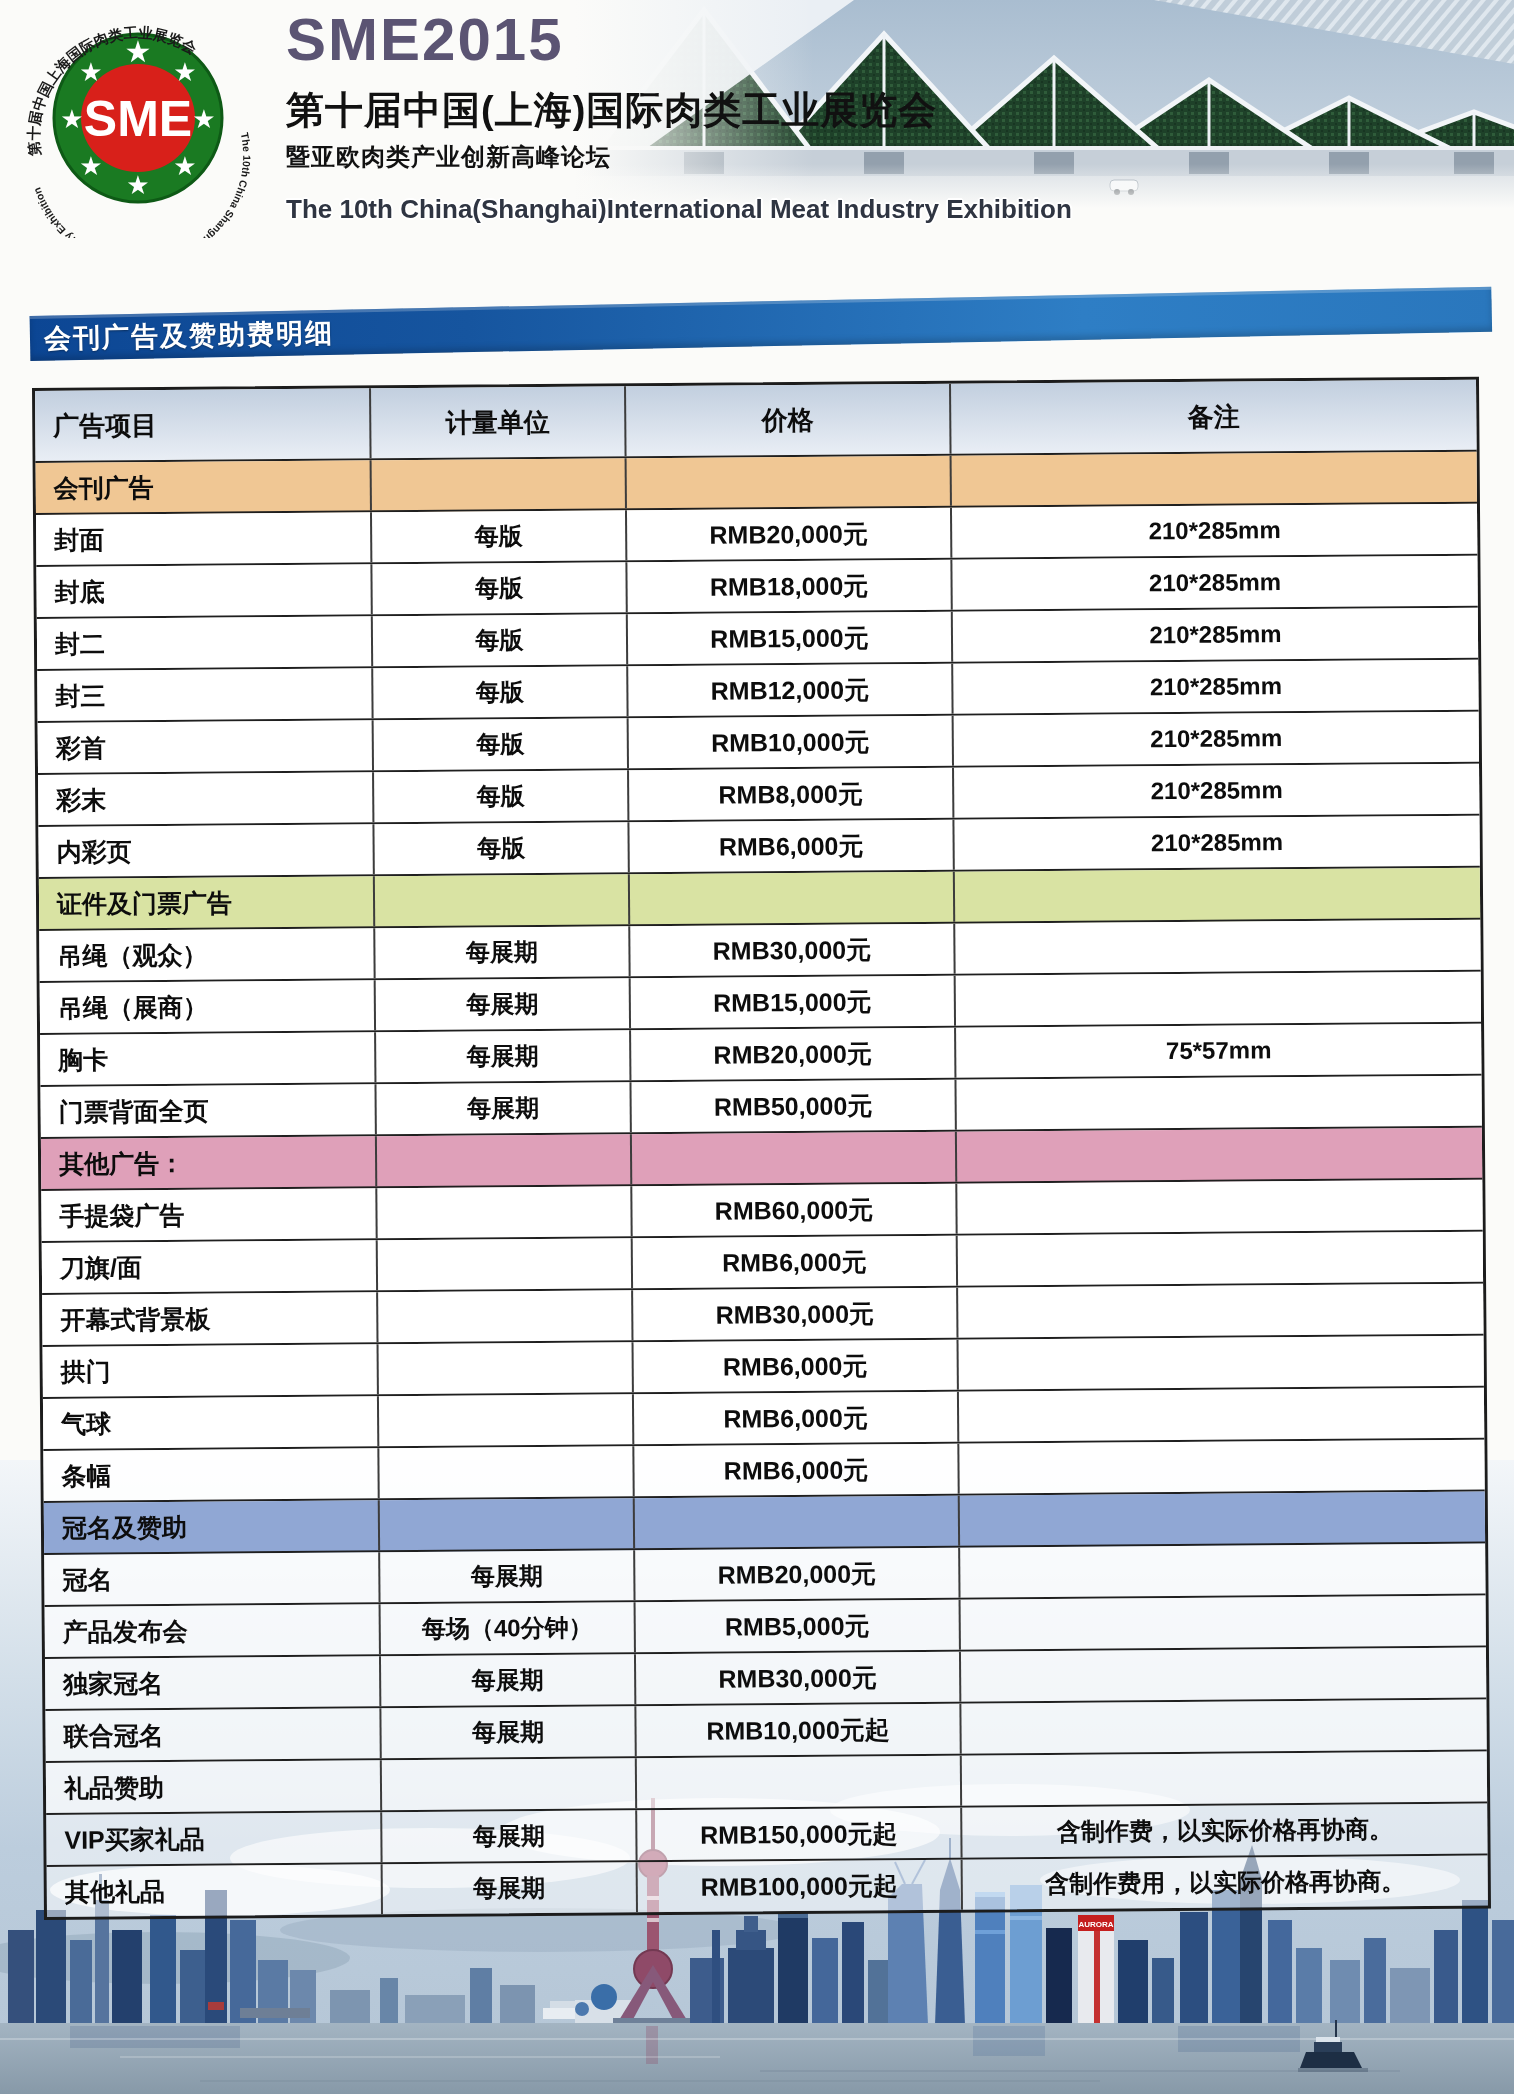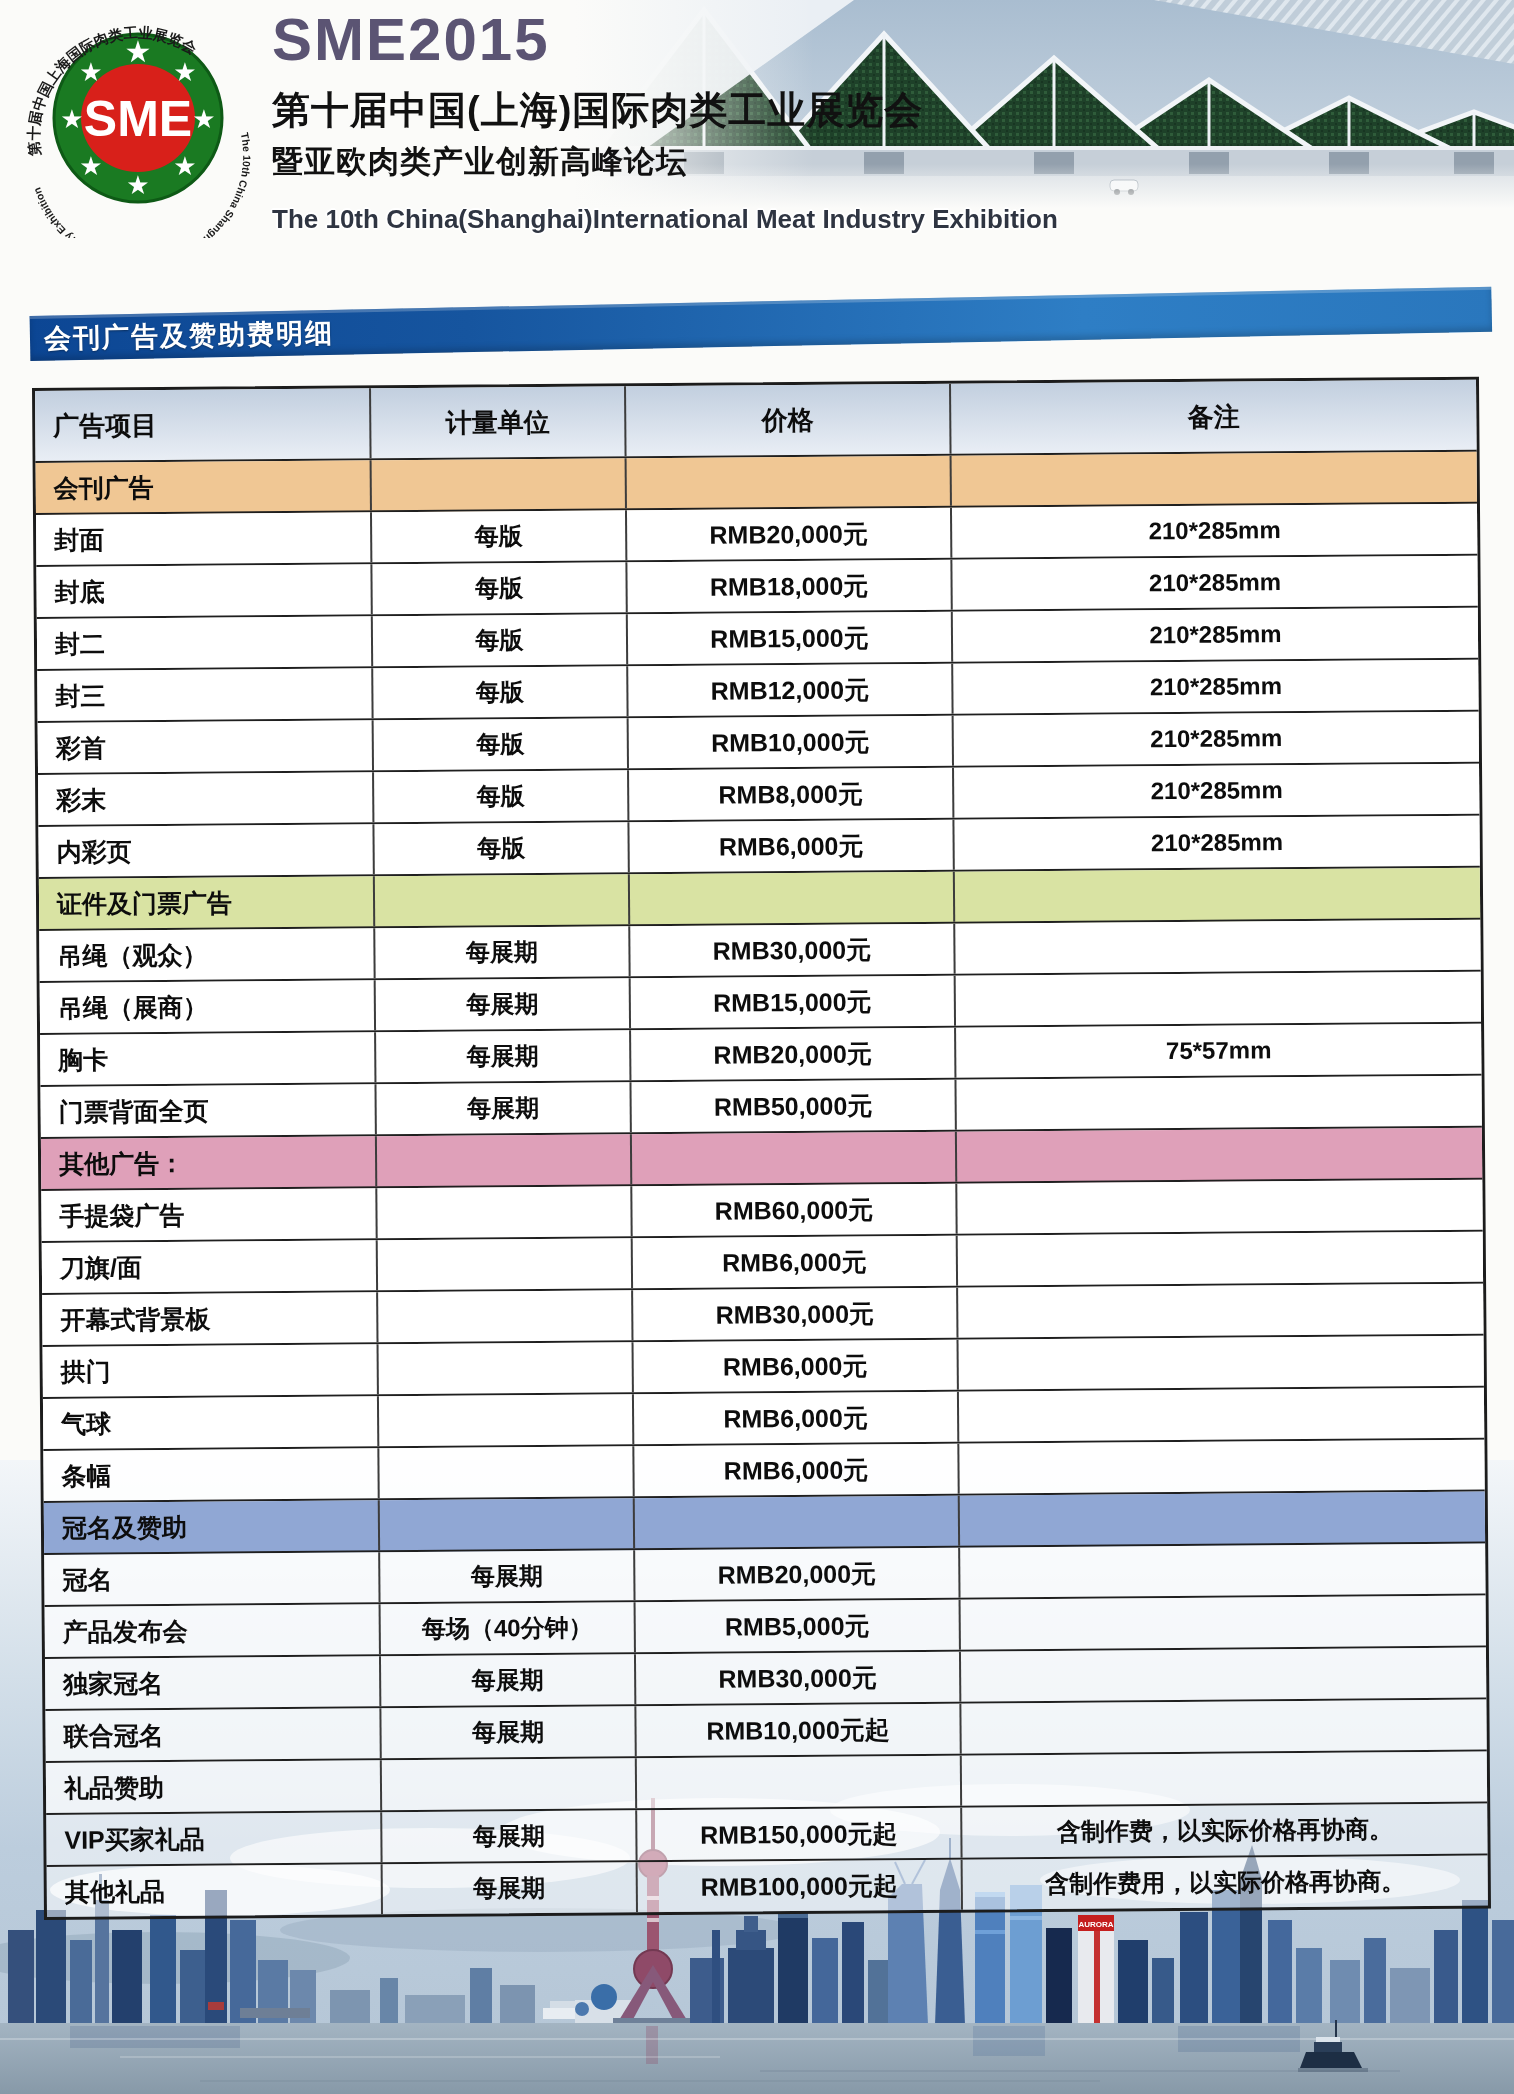--- a/index.html
+++ b/index.html
@@ -10,24 +10,24 @@
   }
   .noselect{user-select:none;}
   
   .hdr{position:absolute;left:0;top:0;width:1514px;height:260px;}
   .venue{position:absolute;left:554px;top:0;width:960px;height:212px;}
   .venue-fade-l{position:absolute;left:554px;top:0;width:260px;height:212px;
     background:linear-gradient(to right,#fbfbf9 8%,rgba(251,251,249,0));}
   .venue-fade-b{position:absolute;left:554px;top:164px;width:960px;height:48px;
     background:linear-gradient(to bottom,rgba(251,251,249,0),#fbfbf9 92%);}
   .logo{position:absolute;left:16px;top:4px;width:244px;height:234px;}
-  .titles{position:absolute;left:272px;top:8px;width:1000px;}
+  .titles{position:absolute;left:286px;top:8px;width:1000px;}
   .brand{font-size:60px;font-weight:bold;letter-spacing:2px;color:#5b5473;line-height:1.05;}
   .t-cn{font-size:38px;font-weight:900;color:#111;letter-spacing:1px;margin-top:14px;}
-  .t-sub{font-size:31px;font-weight:900;color:#111;letter-spacing:1px;margin-top:5px;font-family:Liberation Serif, serif;}
+  .t-sub{font-size:24px;font-weight:900;color:#111;letter-spacing:1px;margin-top:5px;font-family:Liberation Serif, serif;}
   .t-en{font-size:26px;font-weight:bold;color:#2f3542;margin-top:21px;letter-spacing:0px;
     text-shadow:-2px 0 0 #fff,2px 0 0 #fff,0 -2px 0 #fff,0 2px 0 #fff,-1px -1px 0 #fff,1px 1px 0 #fff,-1px 1px 0 #fff,1px -1px 0 #fff;}
   
   .banner{position:absolute;left:30px;top:316px;width:1462px;height:45px;
     transform:rotate(-1.15deg);transform-origin:0 50%;
     background:linear-gradient(92deg,#0c4694 0%,#16559f 30%,#2e7ec5 72%,#2California?,#2a77bd 100%);
     background:linear-gradient(92deg,#0c4694 0%,#16559f 30%,#2e7ec5 72%,#2a77bd 100%);
     box-shadow:inset 0 3px 0 rgba(255,255,255,.22), inset 0 -4px 6px rgba(0,0,0,.18);
     display:flex;align-items:center;}
   .banner span{color:#fff;font-size:27px;font-weight:900;letter-spacing:2px;padding-left:14px;

